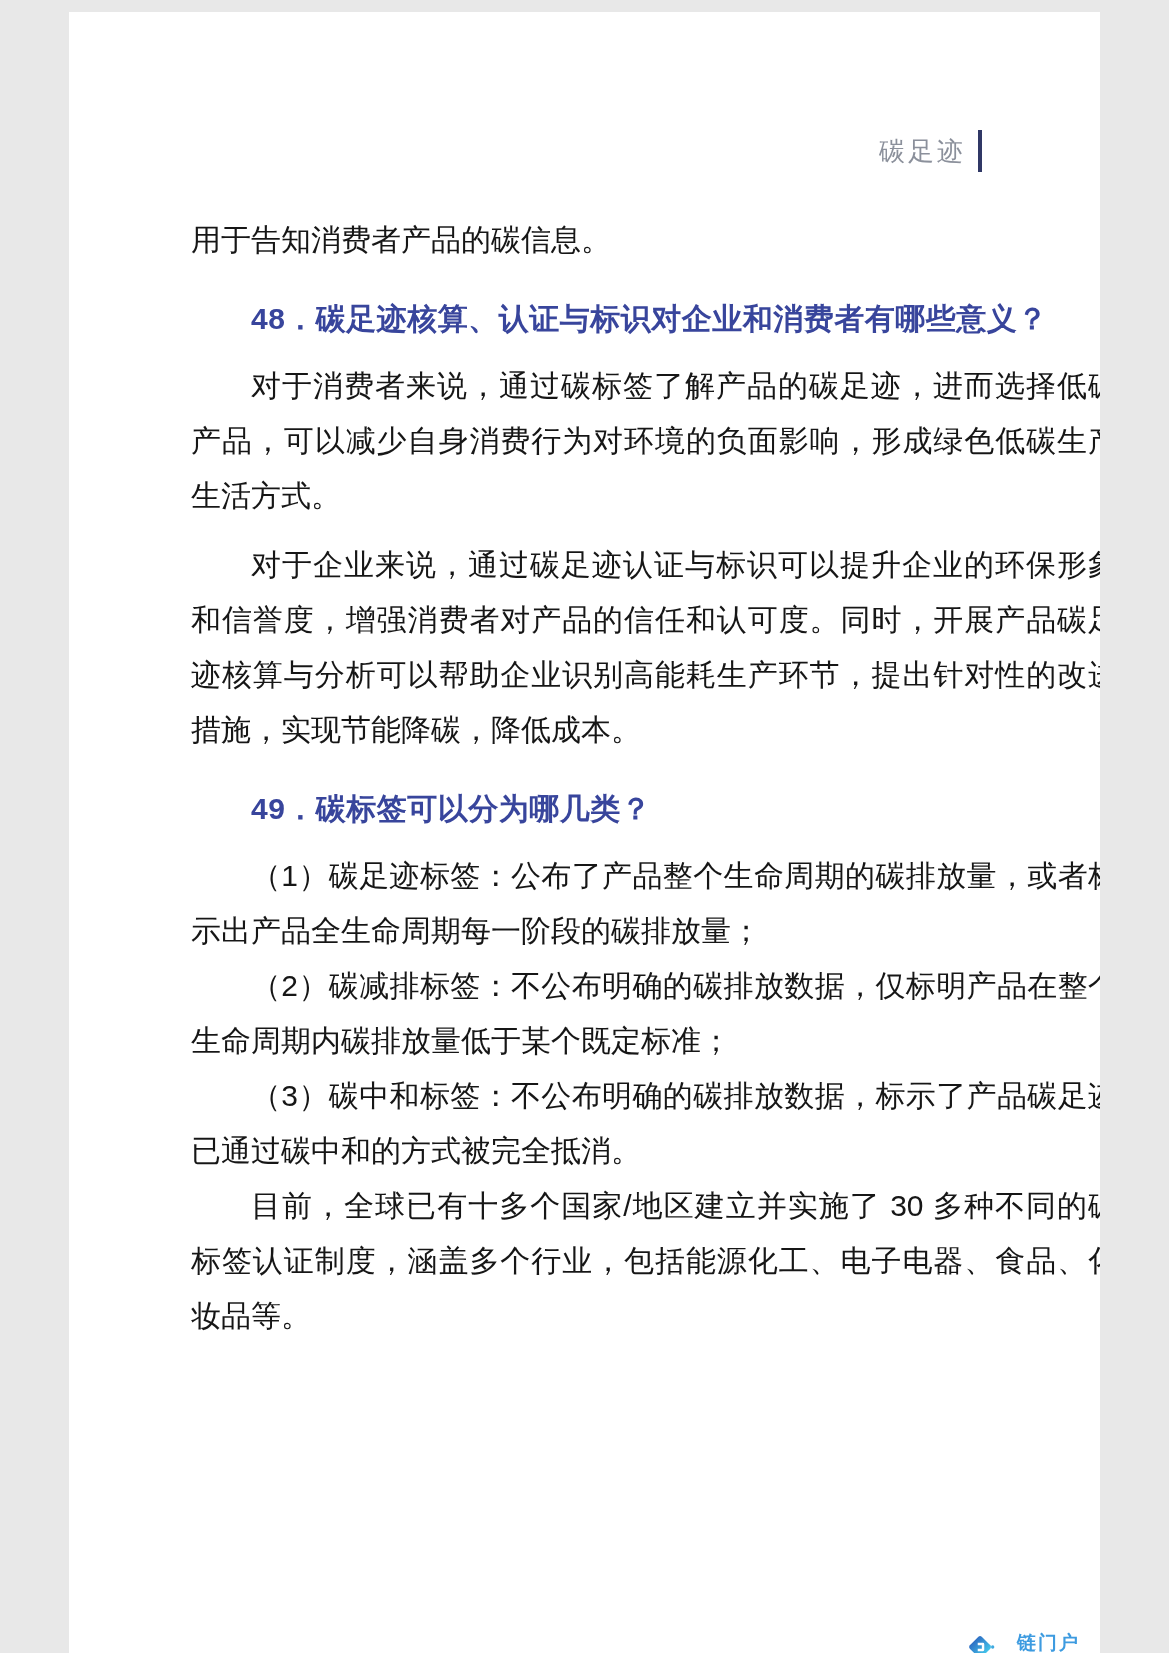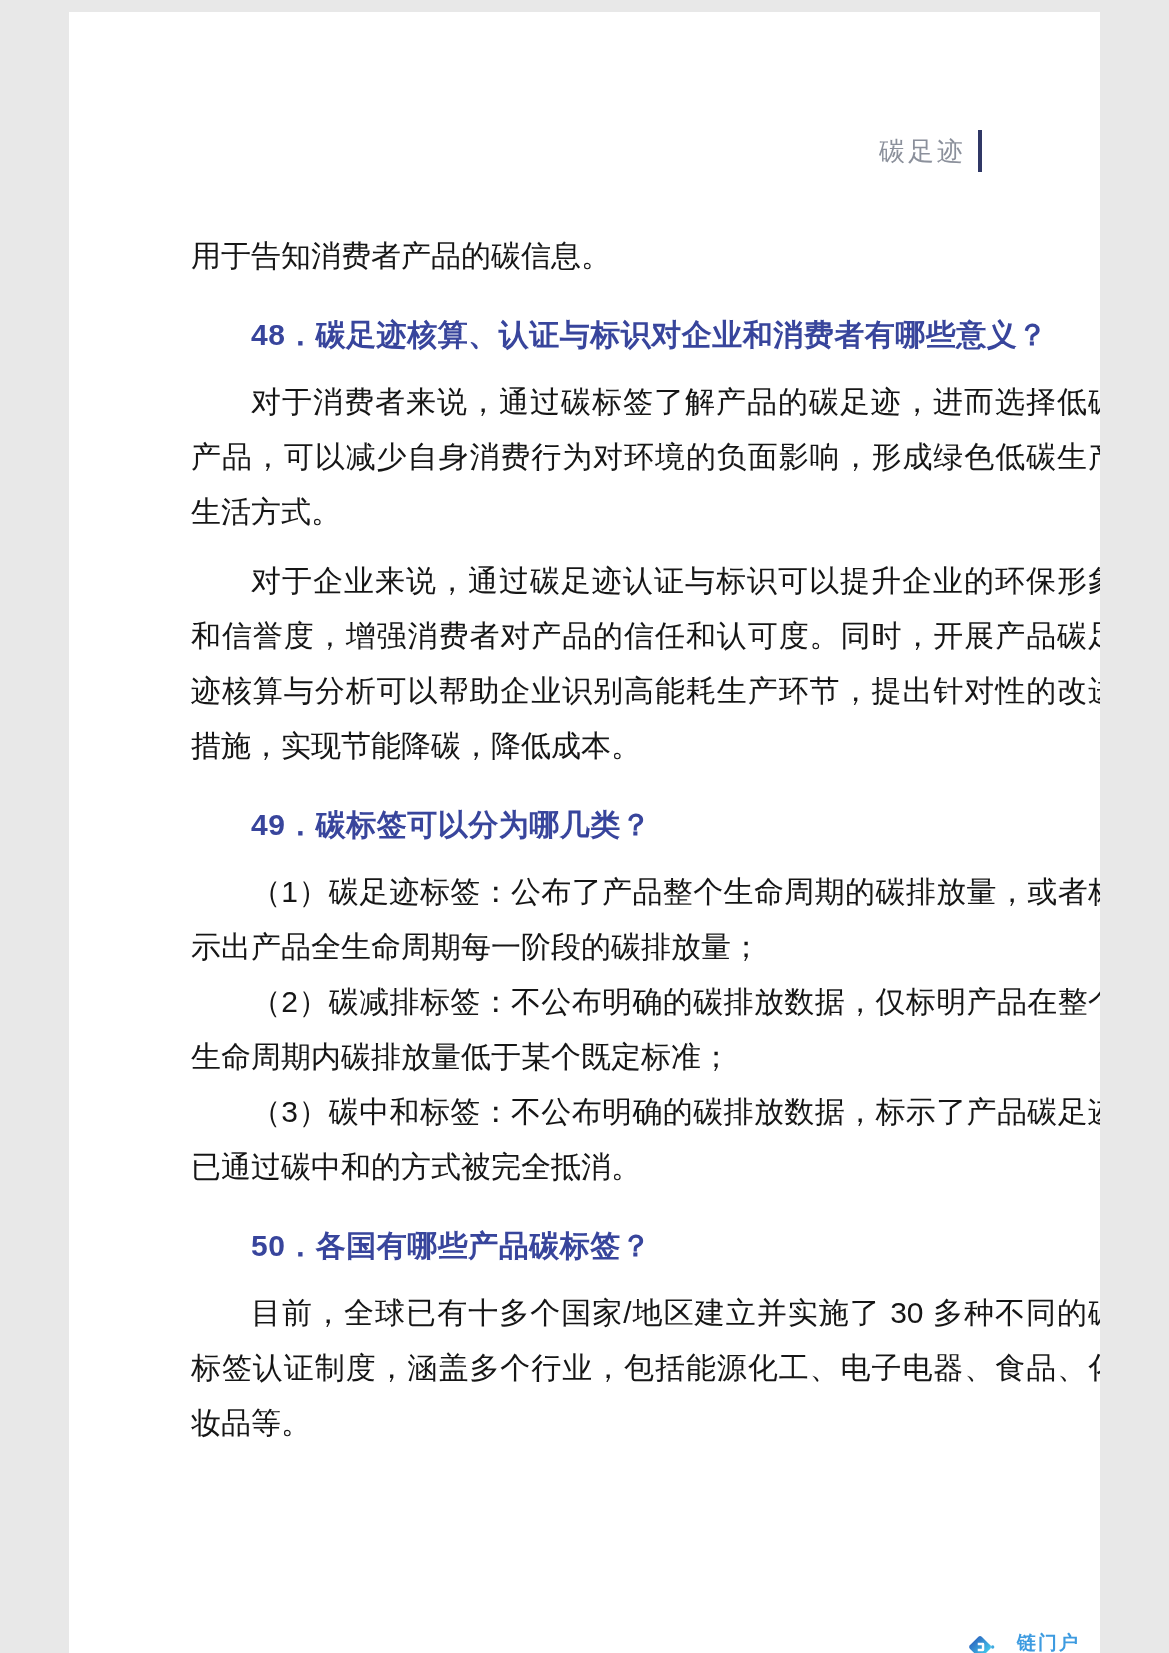--- a/index.html
+++ b/index.html
@@ -32,21 +32,21 @@
   }
   .page-header .hdr-label{
     font-size:26px;letter-spacing:3px;color:var(--header-gray);
     line-height:46px;
   }
   .page-header .hdr-bar{
     width:4px;height:42px;background:var(--header-bar);display:inline-block;
   }
   
   .content{
-    position:absolute;left:122px;top:216px;width:927px;
+    position:absolute;left:122px;top:200px;width:927px;
     font-size:30px;line-height:55px;
     text-align:justify;text-justify:inter-character;
   }
   .body-p{text-indent:2em;margin:0 0 14px 0;}
   .body-p.no-indent{text-indent:0;}
   .body-p.tight{margin-bottom:0;}
   .sec-h{
     color:var(--heading-accent);
     font-weight:700;font-size:30px;line-height:55px;
     text-indent:2em;letter-spacing:0.5px;
@@ -89,21 +89,20 @@
 
     <h2 class="sec-h">48．碳足迹核算、认证与标识对企业和消费者有哪些意义？</h2>
     <p class="body-p">对于消费者来说，通过碳标签了解产品的碳足迹，进而选择低碳产品，可以减少自身消费行为对环境的负面影响，形成绿色低碳生产生活方式。</p>
     <p class="body-p">对于企业来说，通过碳足迹认证与标识可以提升企业的环保形象和信誉度，增强消费者对产品的信任和认可度。同时，开展产品碳足迹核算与分析可以帮助企业识别高能耗生产环节，提出针对性的改进措施，实现节能降碳，降低成本。</p>
 
     <h2 class="sec-h">49．碳标签可以分为哪几类？</h2>
     <p class="body-p tight">（1）碳足迹标签：公布了产品整个生命周期的碳排放量，或者标示出产品全生命周期每一阶段的碳排放量；</p>
     <p class="body-p tight">（2）碳减排标签：不公布明确的碳排放数据，仅标明产品在整个生命周期内碳排放量低于某个既定标准；</p>
     <p class="body-p tight">（3）碳中和标签：不公布明确的碳排放数据，标示了产品碳足迹已通过碳中和的方式被完全抵消。</p>
 
-    <h2 class="sec-h">50．各国有哪些产品碳标签？</h2>
     <p class="body-p">目前，全球已有十多个国家/地区建立并实施了 30 多种不同的碳标签认证制度，涵盖多个行业，包括能源化工、电子电器、食品、化妆品等。</p>
 
   </div>
 
 
   <div class="footer-logo">
     <svg class="logo-icon" viewBox="0 0 30 28" xmlns="http://www.w3.org/2000/svg">
       <defs>
         <linearGradient id="lmgrad" x1="0" y1="0" x2="1" y2="0">
           <stop offset="0" stop-color="#2E6FC4"></stop>

